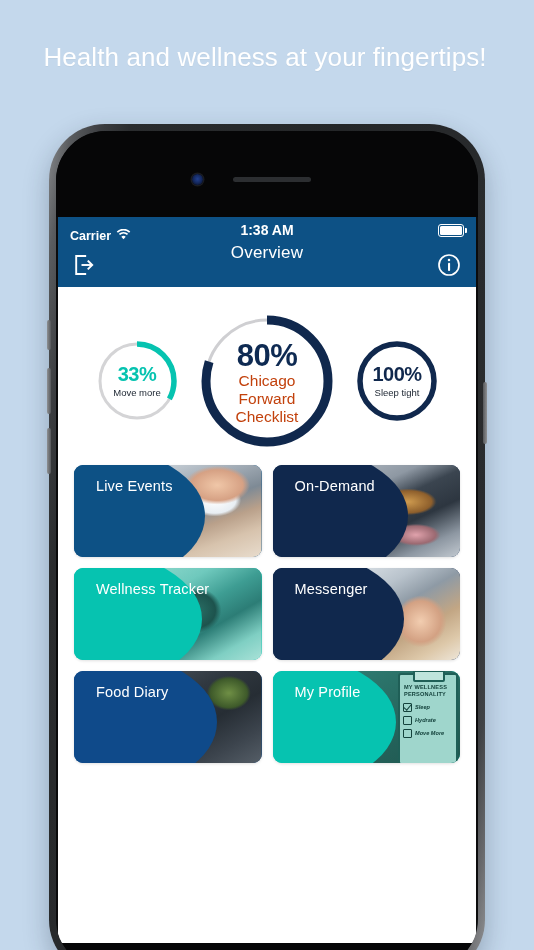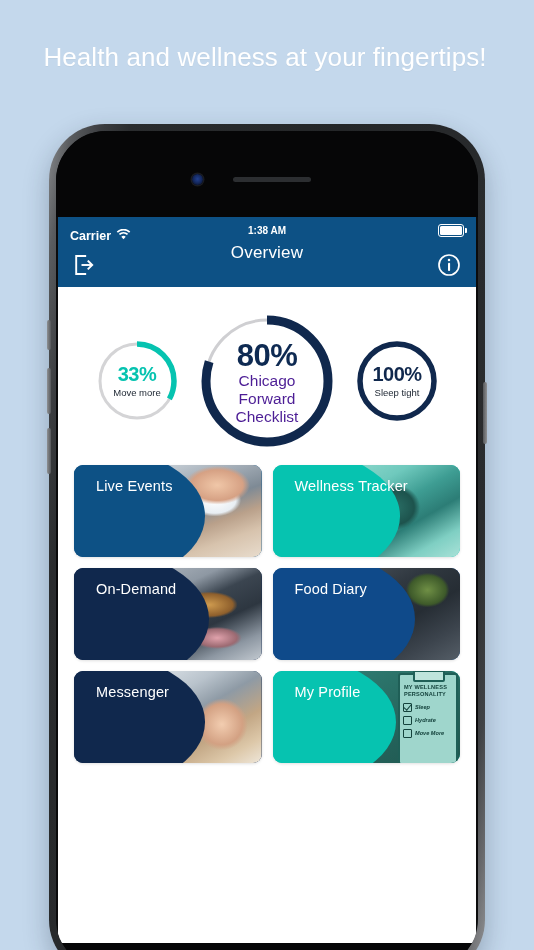--- a/index.html
+++ b/index.html
@@ -62,21 +62,21 @@
     position:absolute;right:-2px;top:258px;width:4px;height:62px;border-radius:2px;
     background:linear-gradient(270deg,#8e9093,#55575a);
   }
 
   
   .statusbar{
     position:relative;height:26px;background:#0d5185;color:#fff;
     display:flex;align-items:center;padding:0 12px;font-size:12.5px;font-weight:600;
   }
   .sb-left{display:flex;align-items:flex-end;gap:5px;margin-top:12px;}
-  .sb-center{position:absolute;left:0;right:0;text-align:center;font-size:10px;font-weight:600;pointer-events:none;}
+  .sb-center{position:absolute;left:0;right:0;text-align:center;font-size:14px;font-weight:600;pointer-events:none;}
   .sb-right{margin-left:auto;display:flex;align-items:center;z-index:2;}
   .battery{position:relative;width:24px;height:11px;border:1.3px solid #fff;border-radius:3px;}
   .battery::after{content:"";position:absolute;right:-3.5px;top:3px;width:2px;height:5px;background:#fff;border-radius:0 1px 1px 0;}
   .battery i{position:absolute;left:1px;top:1px;bottom:1px;right:1px;background:#fff;border-radius:1.5px;display:block;}
 
   
   .navbar{
     position:relative;height:44px;background:#0d5185;color:#fff;
     display:flex;align-items:flex-start;justify-content:center;
   }
@@ -97,21 +97,21 @@
     align-items:center;justify-content:center;text-align:center;line-height:1.08;
   }
   .ring .pct{font-weight:700;letter-spacing:-0.5px;}
   .ring .sub{font-weight:400;}
 
   .ring.small{width:84px;height:84px;}
   .ring.small .pct{font-size:20px;}
   .ring.small .sub{font-size:9.5px;margin-top:2px;}
   .ring.big{width:140px;height:140px;}
   .ring.big .pct{font-size:31px;color:#0e2a52;}
-  .ring.big .sub{font-size:15.5px;color:#4c1d95;margin-top:1px;}
+  .ring.big .sub{font-size:15.5px;color:#c2410c;margin-top:1px;}
   .ring.big .lbl{padding-top:2px;}
 
   
   .cards{
     display:grid;grid-template-columns:1fr 1fr;gap:11px 11px;
     padding:0 16px;
   }
   .card{
     position:relative;height:92px;border-radius:9px;overflow:hidden;
     cursor:pointer;box-shadow:0 1px 3px rgba(0,0,0,0.12);
@@ -288,42 +288,42 @@
           </div>
 
           <div class="cards">
 
             <div class="card" style="background:#0d5185">
               <div class="photo ph-live"></div>
               <div class="swoosh" style="background:#0d5185;right:30%;width:120%;"></div>
               <div class="card-title">Live Events</div>
             </div>
 
+            <div class="card" style="background:#10284d">
+              <div class="photo ph-ondemand"></div>
+              <div class="swoosh" style="background:#10284d;right:28%;width:120%;"></div>
+              <div class="card-title">On-Demand</div>
+            </div>
+
             <div class="card" style="background:#06c3b0">
               <div class="photo ph-wellness"></div>
               <div class="swoosh" style="background:#06c3b0;right:32%;width:124%;"></div>
               <div class="card-title">Wellness Tracker</div>
             </div>
 
             <div class="card" style="background:#10284d">
-              <div class="photo ph-ondemand"></div>
-              <div class="swoosh" style="background:#10284d;right:28%;width:120%;"></div>
-              <div class="card-title">On-Demand</div>
+              <div class="photo ph-messenger"></div>
+              <div class="swoosh" style="background:#10284d;right:30%;width:122%;"></div>
+              <div class="card-title">Messenger</div>
             </div>
 
             <div class="card" style="background:#0f4a8a">
               <div class="photo ph-food"></div>
               <div class="swoosh" style="background:#0f4a8a;right:24%;width:118%;"></div>
               <div class="card-title">Food Diary</div>
-            </div>
-
-            <div class="card" style="background:#10284d">
-              <div class="photo ph-messenger"></div>
-              <div class="swoosh" style="background:#10284d;right:30%;width:122%;"></div>
-              <div class="card-title">Messenger</div>
             </div>
 
             <div class="card" style="background:#06c3b0">
               <div class="photo ph-profile">
                 <div class="clip">
                   <div class="clip-top"></div>
                   <h5>
                     <span>MY WELLNESS</span><br>
                     <span>PERSONALITY</span>
                   </h5>

